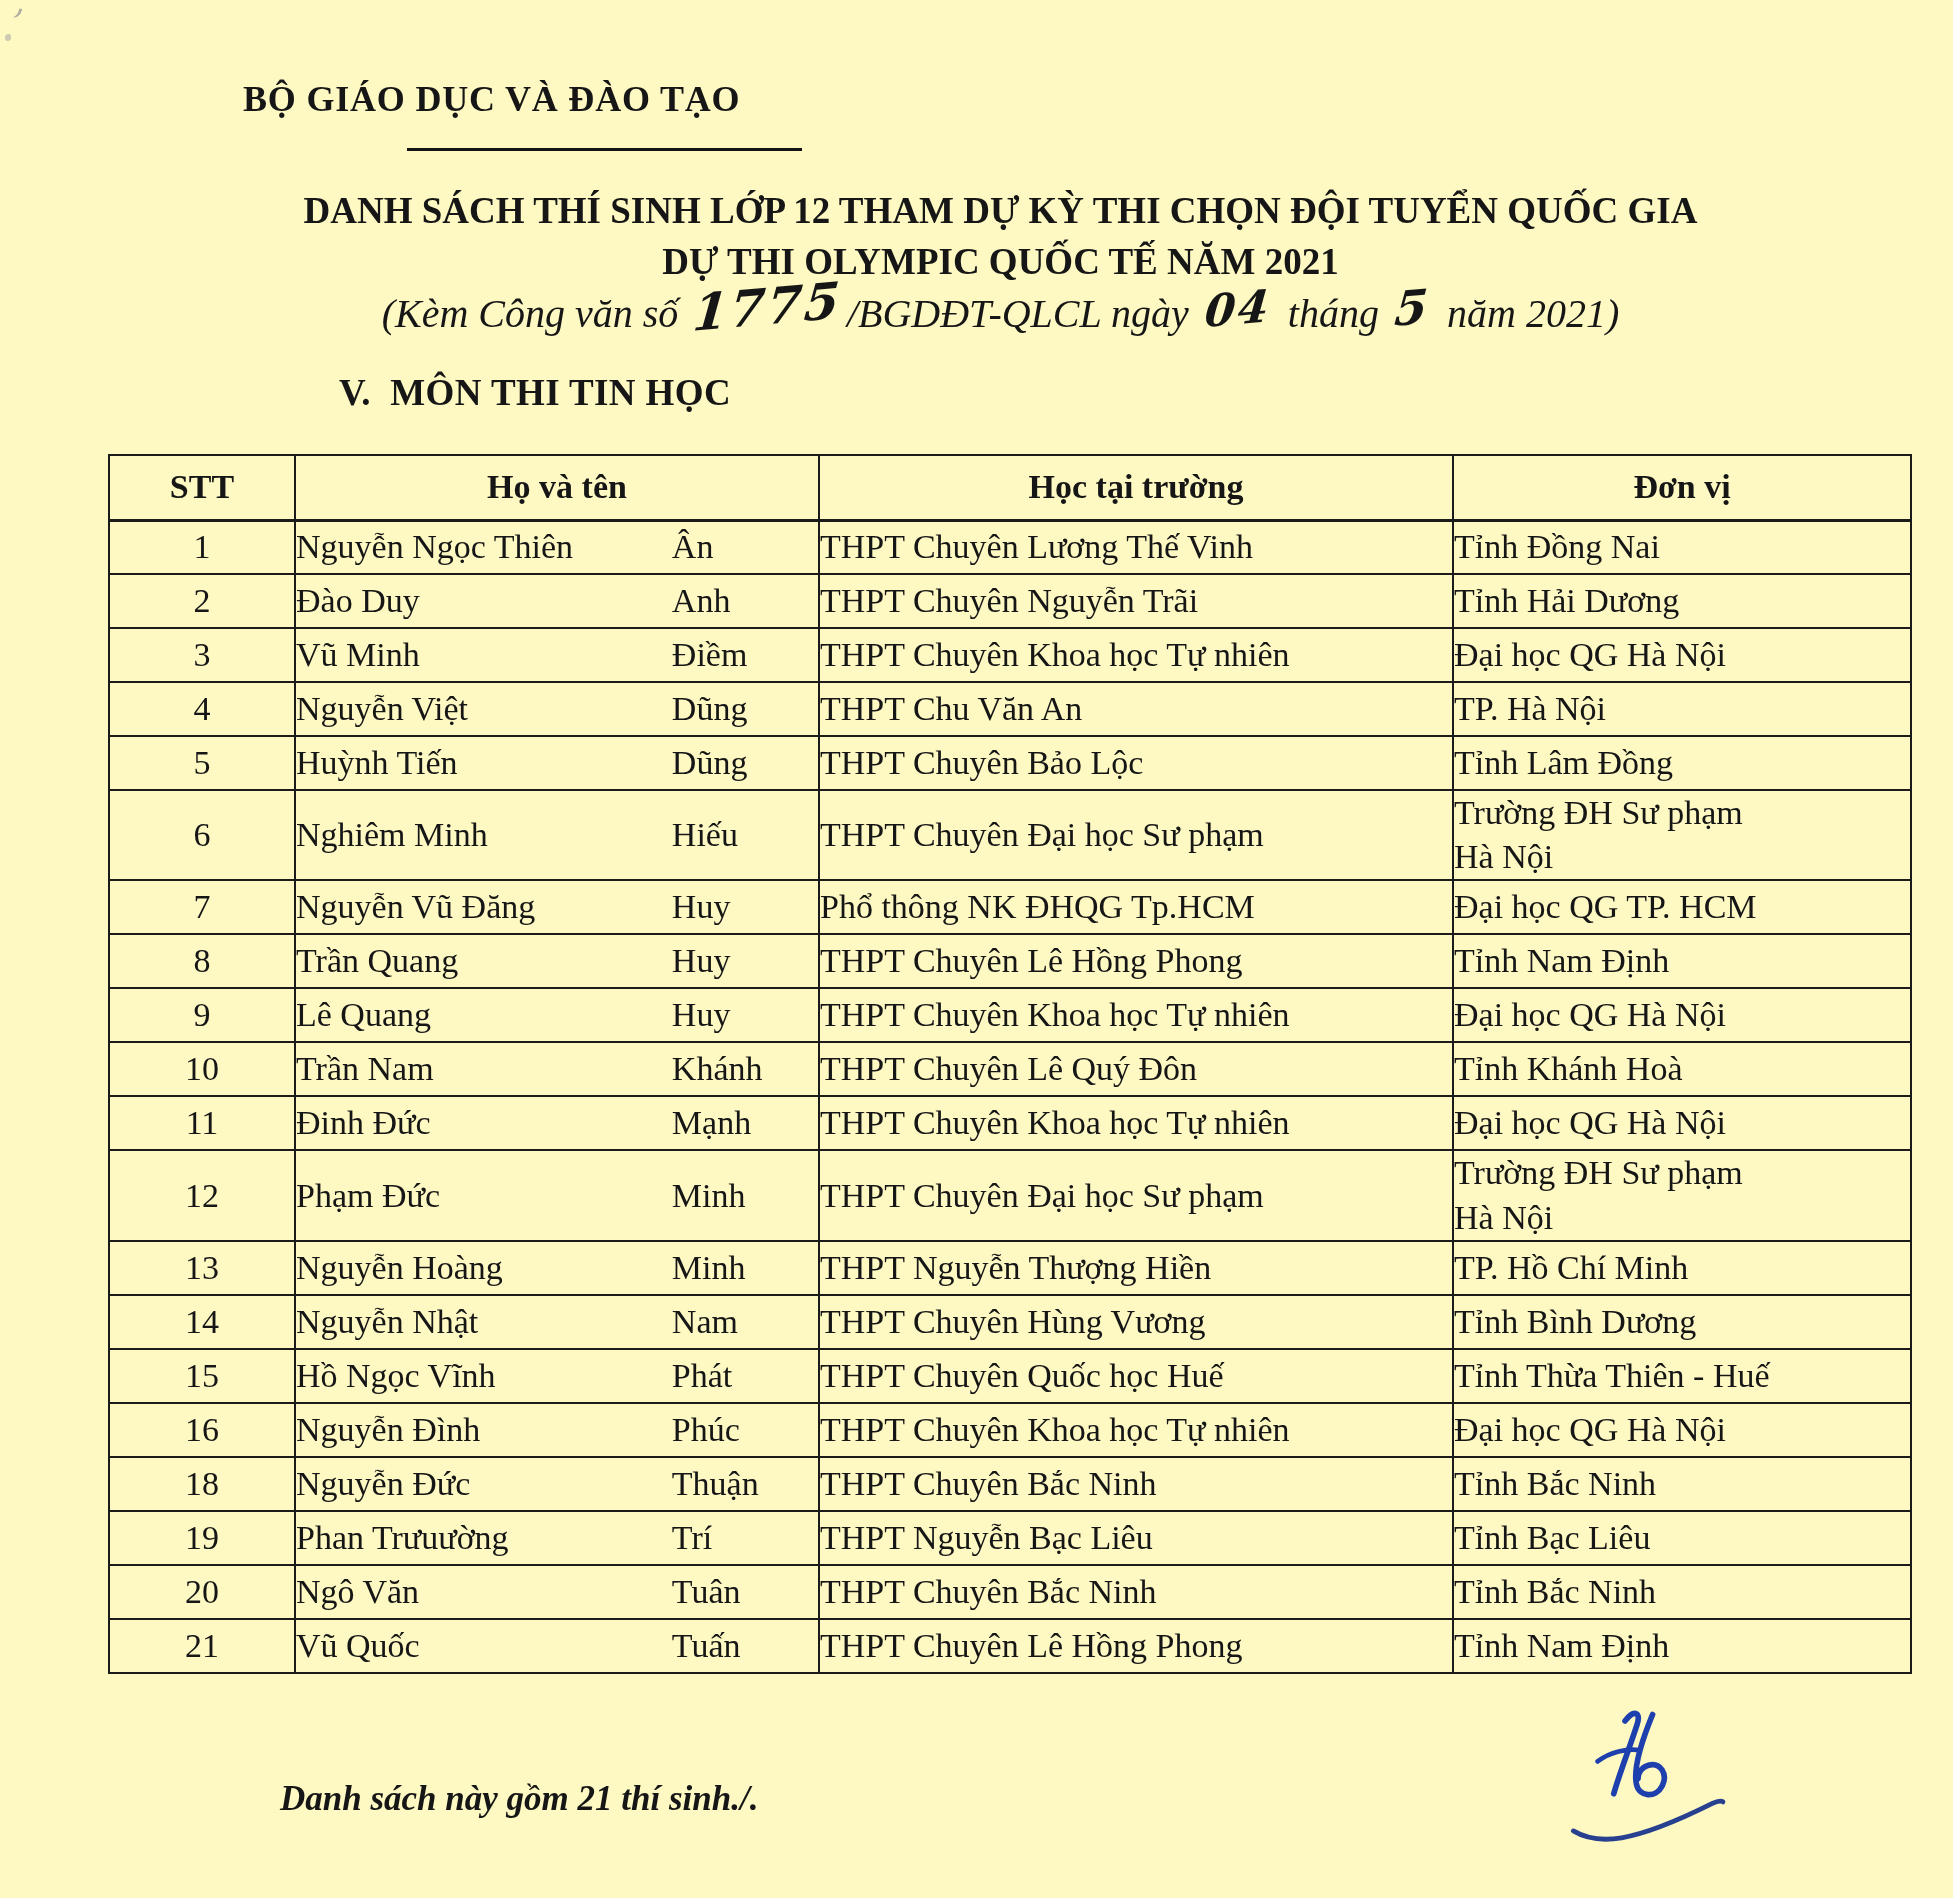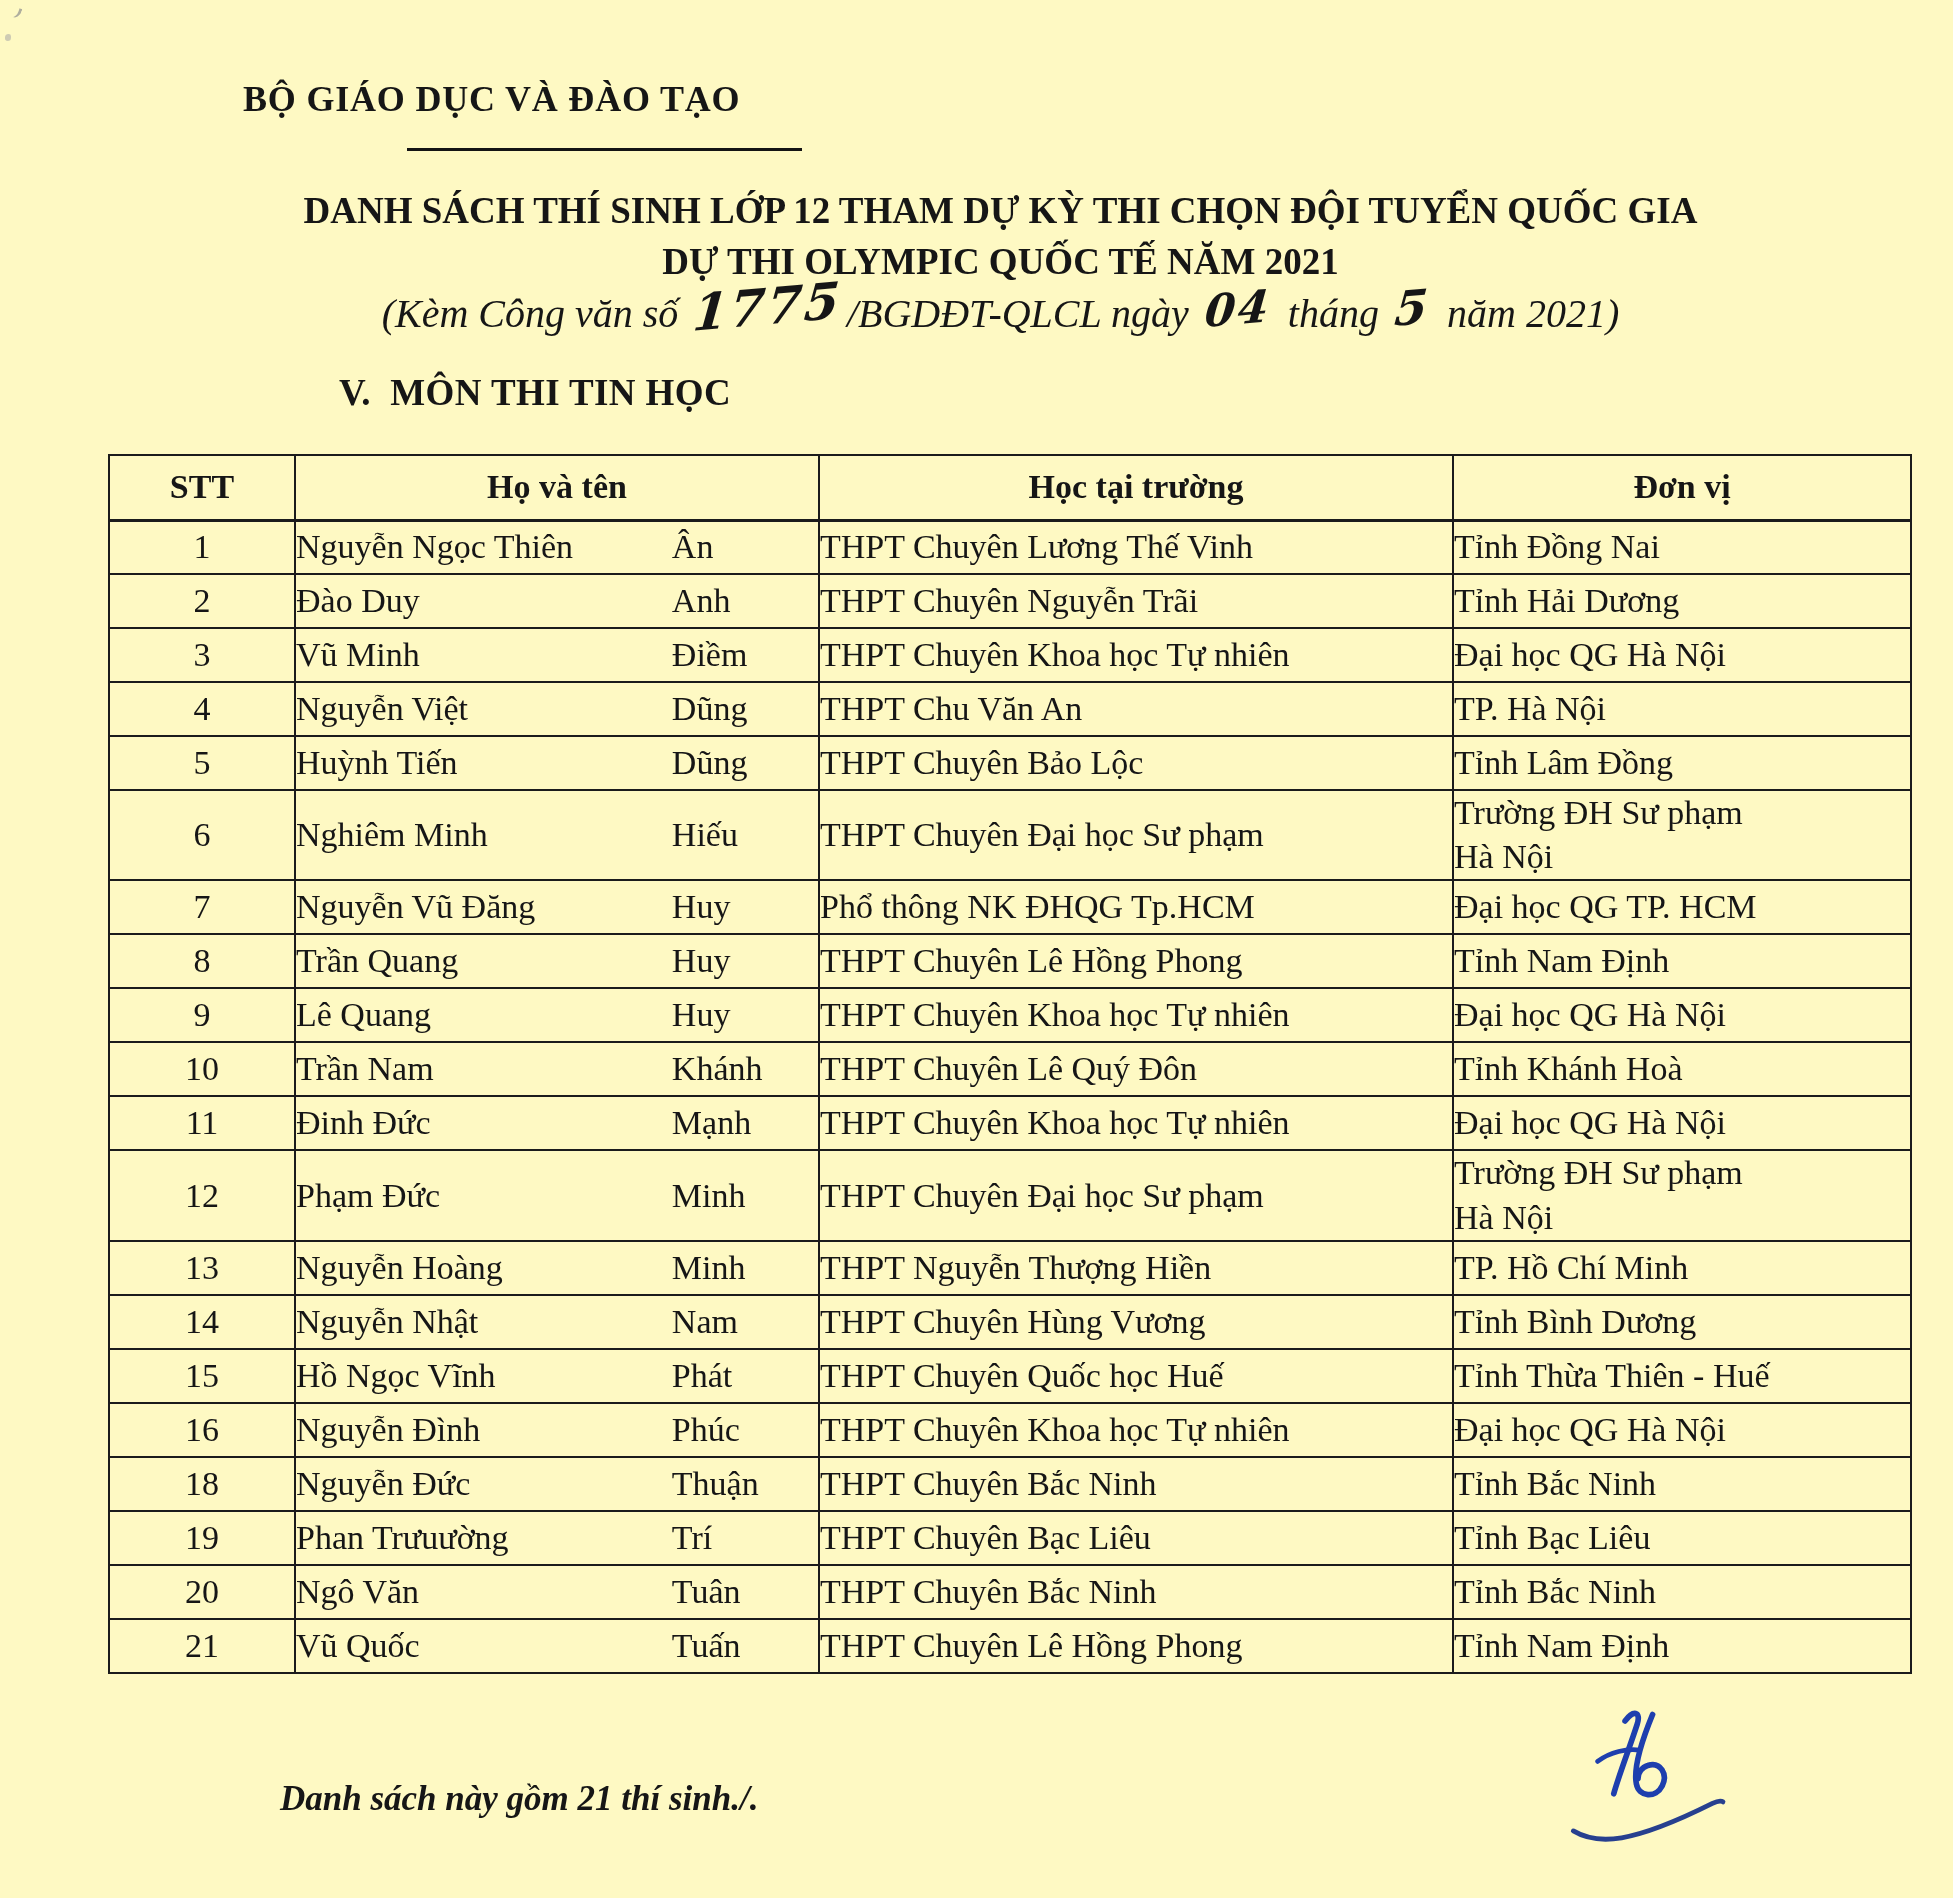--- a/index.html
+++ b/index.html
@@ -213,21 +213,21 @@
         </tr>
         <tr>
           <td class="c-stt">18</td>
           <td class="c-name"><span class="fam">Nguyễn Đức</span><span class="giv">Thuận</span></td>
           <td class="c-school">THPT Chuyên Bắc Ninh</td>
           <td class="c-unit">Tỉnh Bắc Ninh</td>
         </tr>
         <tr>
           <td class="c-stt">19</td>
           <td class="c-name"><span class="fam">Phan Trưuường</span><span class="giv">Trí</span></td>
-          <td class="c-school">THPT Chuyên Bạc Liêu</td>
+          <td class="c-school">THPT Nguyễn Bạc Liêu</td>
           <td class="c-unit">Tỉnh Bạc Liêu</td>
         </tr>
         <tr>
           <td class="c-stt">20</td>
           <td class="c-name"><span class="fam">Ngô Văn</span><span class="giv">Tuân</span></td>
           <td class="c-school">THPT Chuyên Bắc Ninh</td>
           <td class="c-unit">Tỉnh Bắc Ninh</td>
         </tr>
         <tr>
           <td class="c-stt">21</td>

